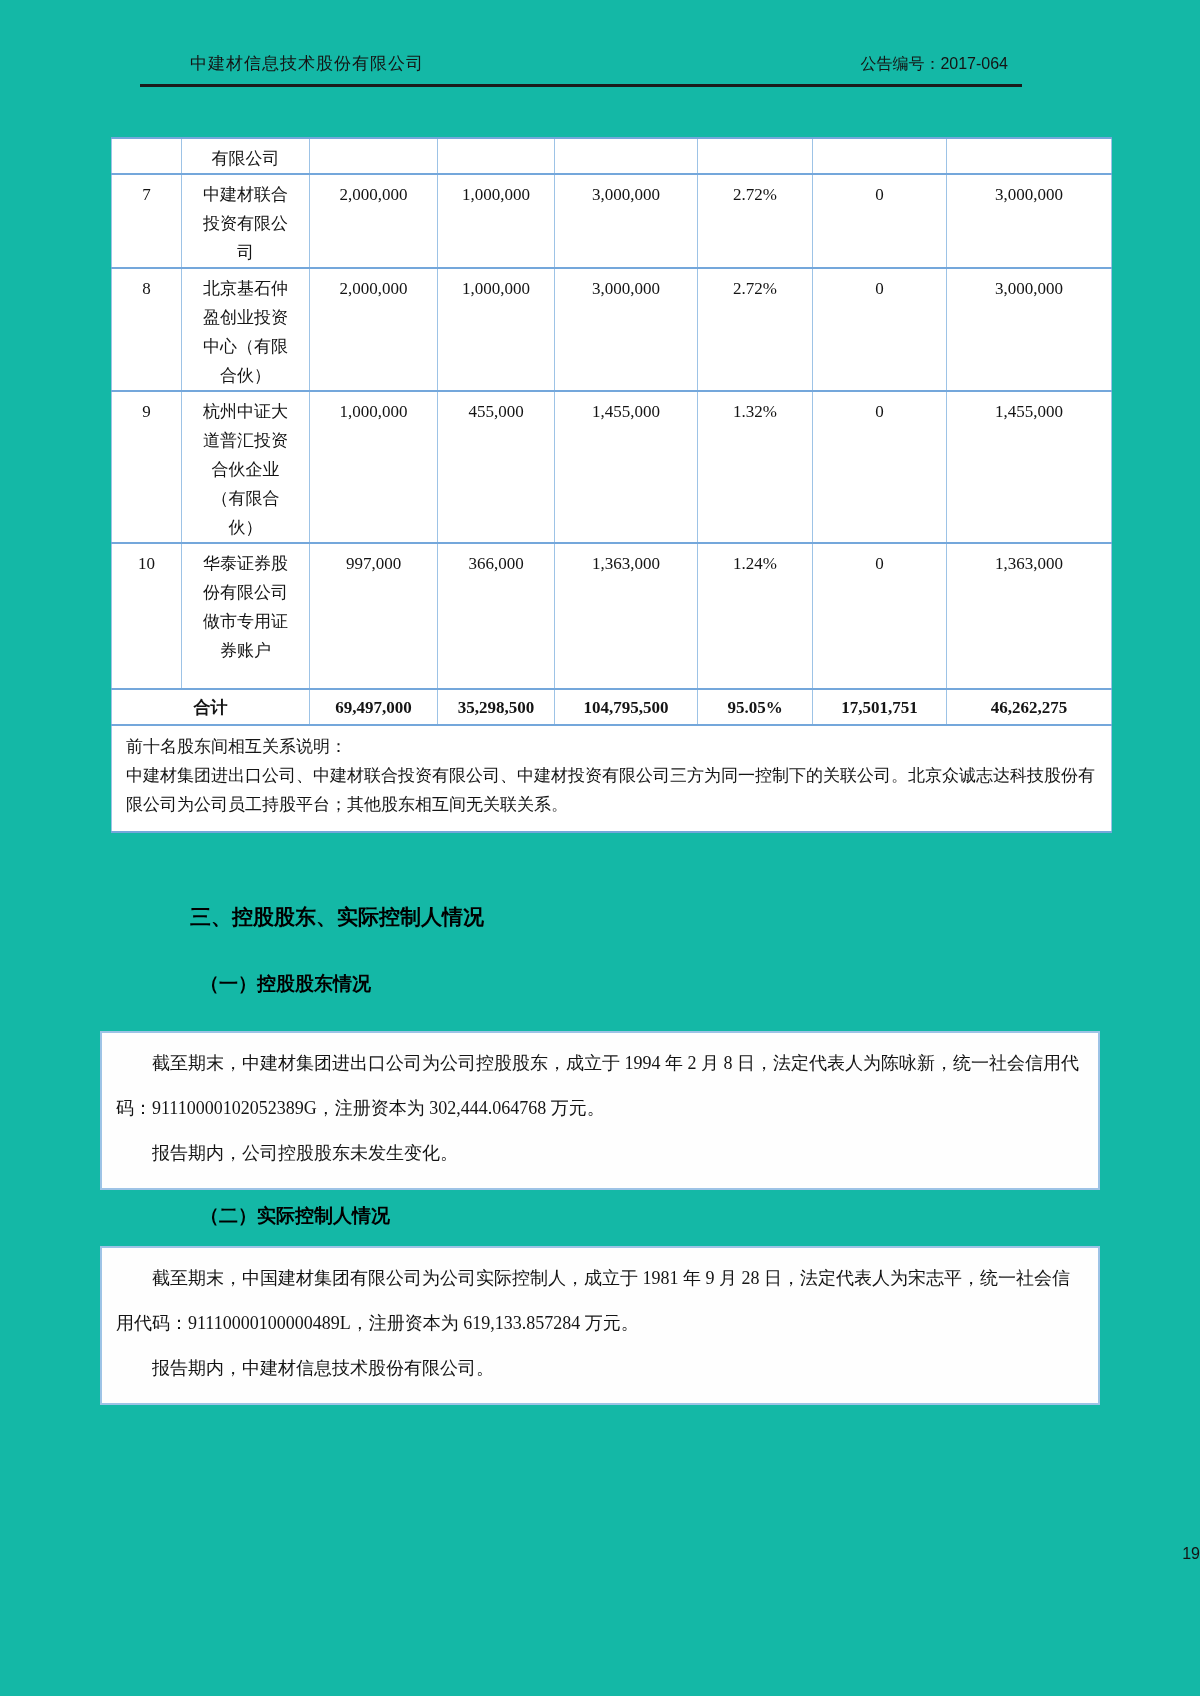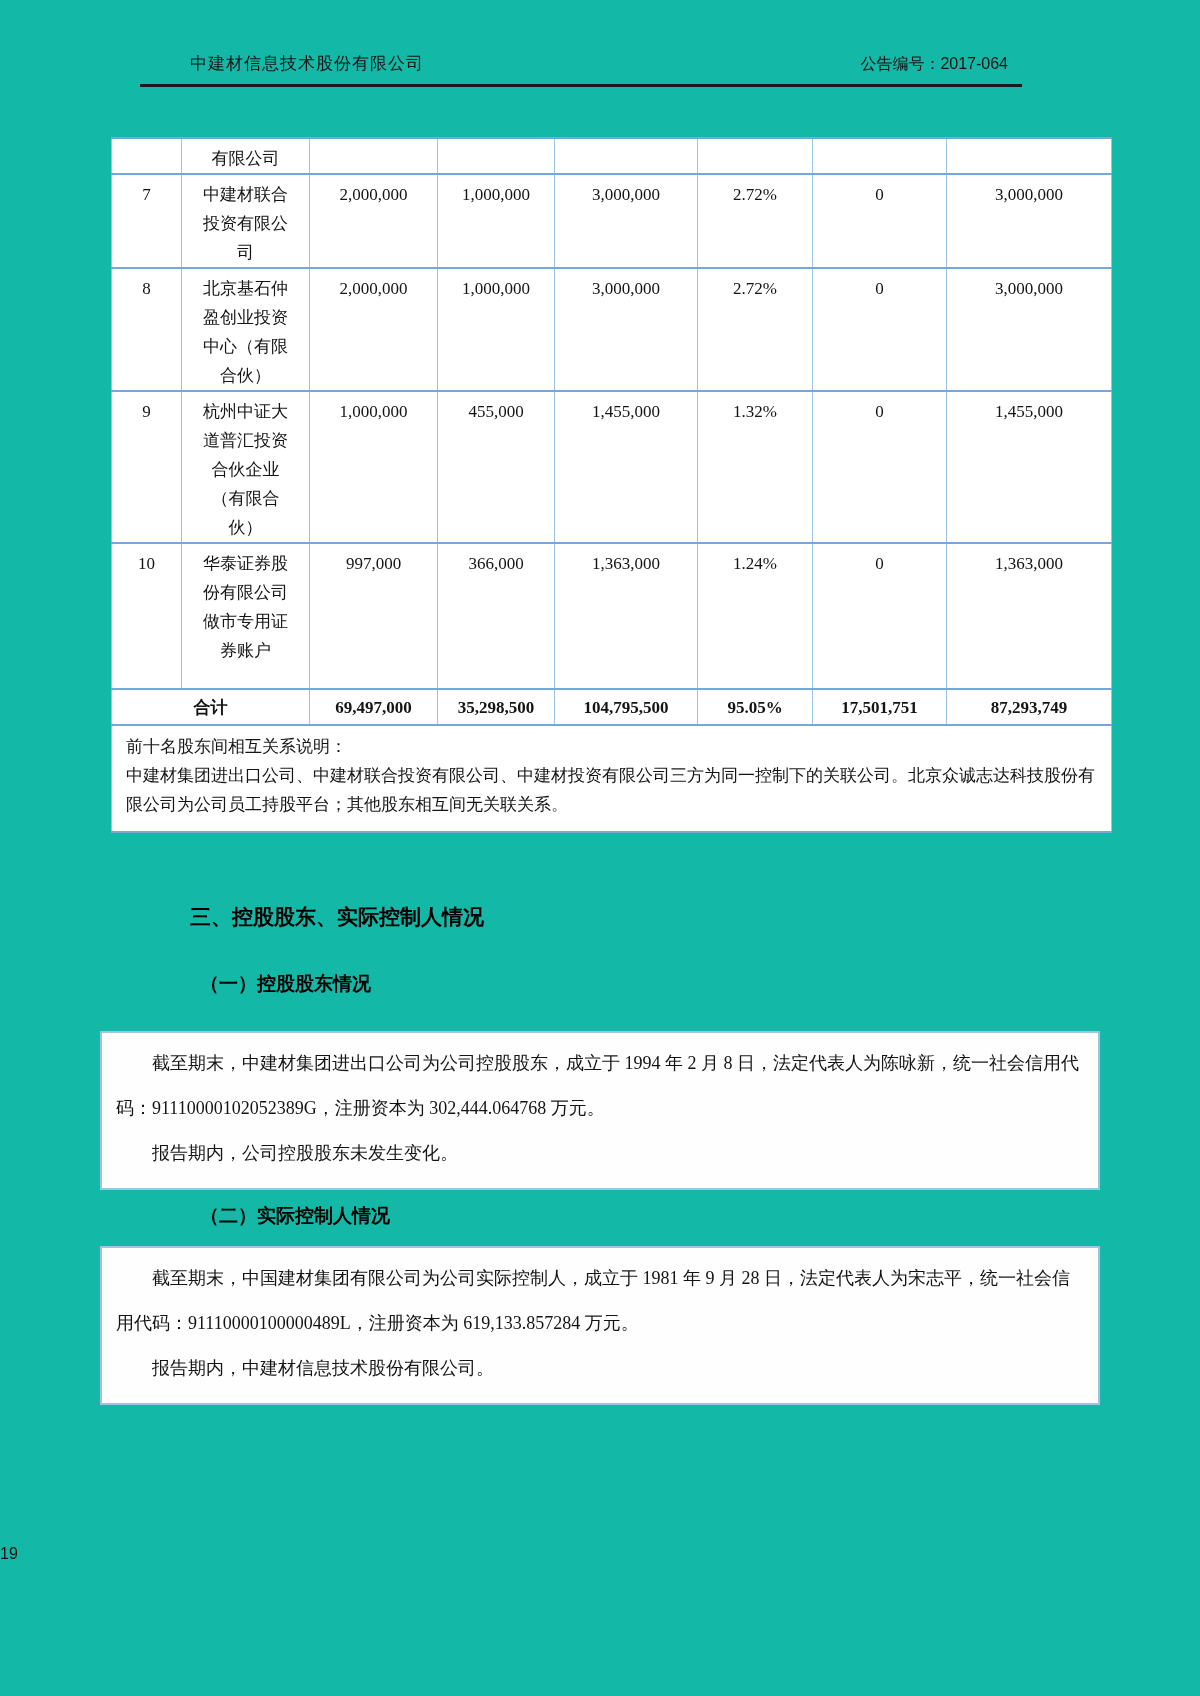--- a/index.html
+++ b/index.html
@@ -64,21 +64,21 @@
     border:2px solid #9dc3e6;background:#fefefe;
     padding:8px 14px 12px 14px;
     font-size:18px;line-height:45px;
   }
   .box1{top:1031px;}
   .box2{top:1246px;}
   .blue-box p{margin:0;text-indent:2em;}
   
   .page-number{
     position:absolute;left:0;top:1545px;width:100%;
-    text-align:left;font-size:16px;
+    text-align:right;font-size:16px;
     font-family:"Liberation Sans","DejaVu Sans",sans-serif;
   }
 </style>
 </head>
 <body>
 
 <div class="page">
 
   <div class="header">
     <span class="company">中建材信息技术股份有限公司</span>
@@ -148,21 +148,21 @@
         <td>0</td>
         <td>1,363,000</td>
       </tr>
       <tr class="row-total">
         <td colspan="2">合计</td>
         <td>69,497,000</td>
         <td>35,298,500</td>
         <td>104,795,500</td>
         <td>95.05%</td>
         <td>17,501,751</td>
-        <td>87,293,749</td>
+        <td>46,262,275</td>
       </tr>
       <tr>
         <td colspan="8" class="notes-cell">
           <div>前十名股东间相互关系说明：</div>
           <div>中建材集团进出口公司、中建材联合投资有限公司、中建材投资有限公司三方为同一控制下的关联公司。北京众诚志达科技股份有限公司为公司员工持股平台；其他股东相互间无关联关系。</div>
         </td>
       </tr>
     </tbody>
       </table>
   </div>

